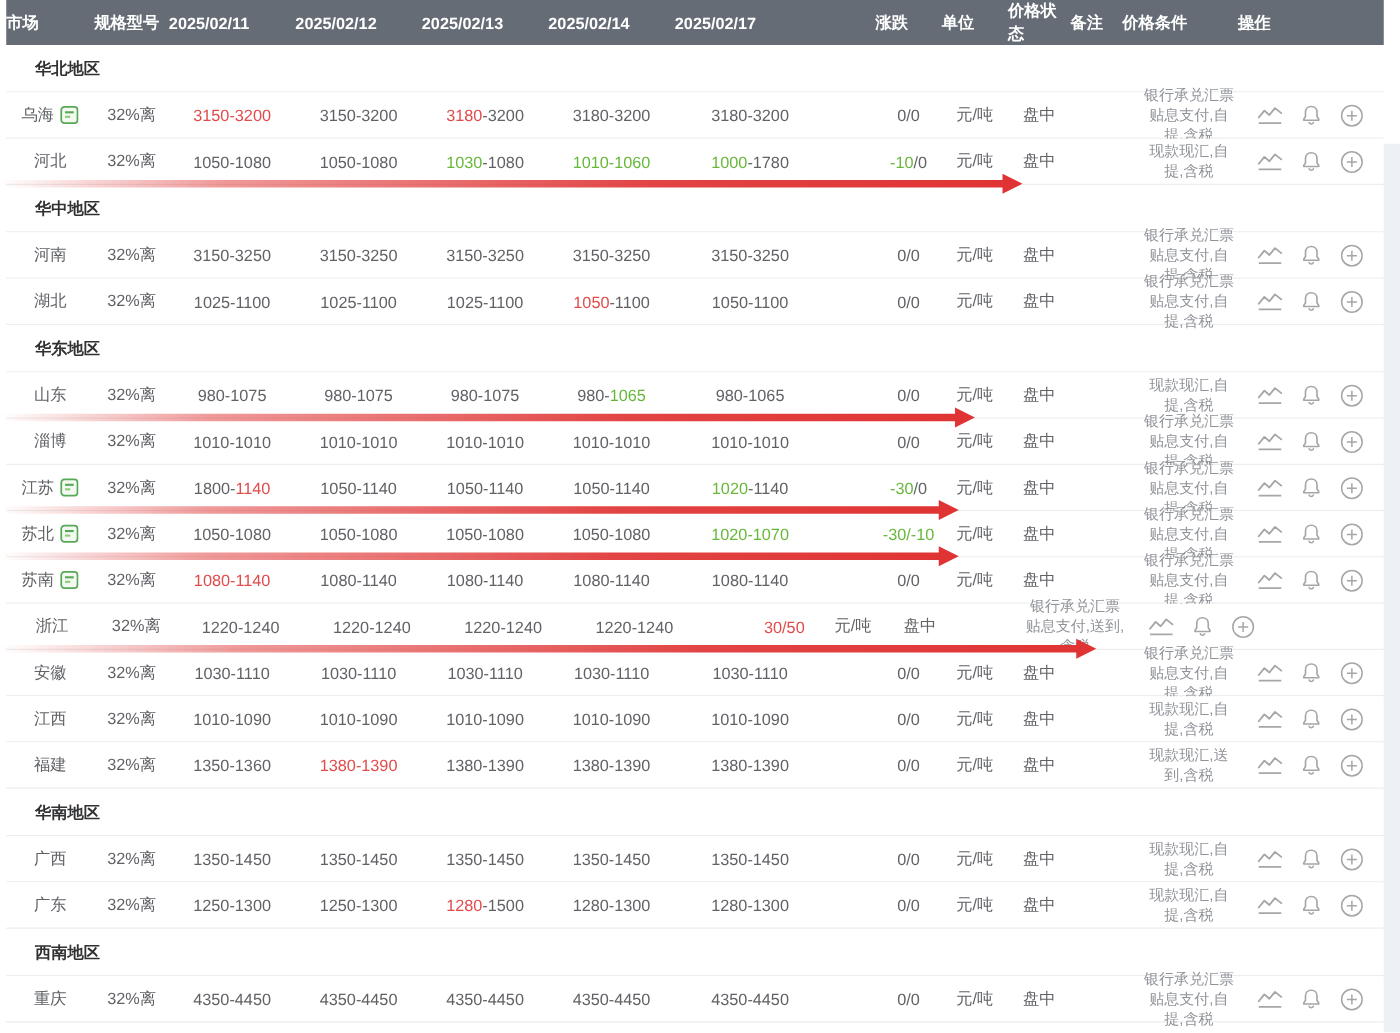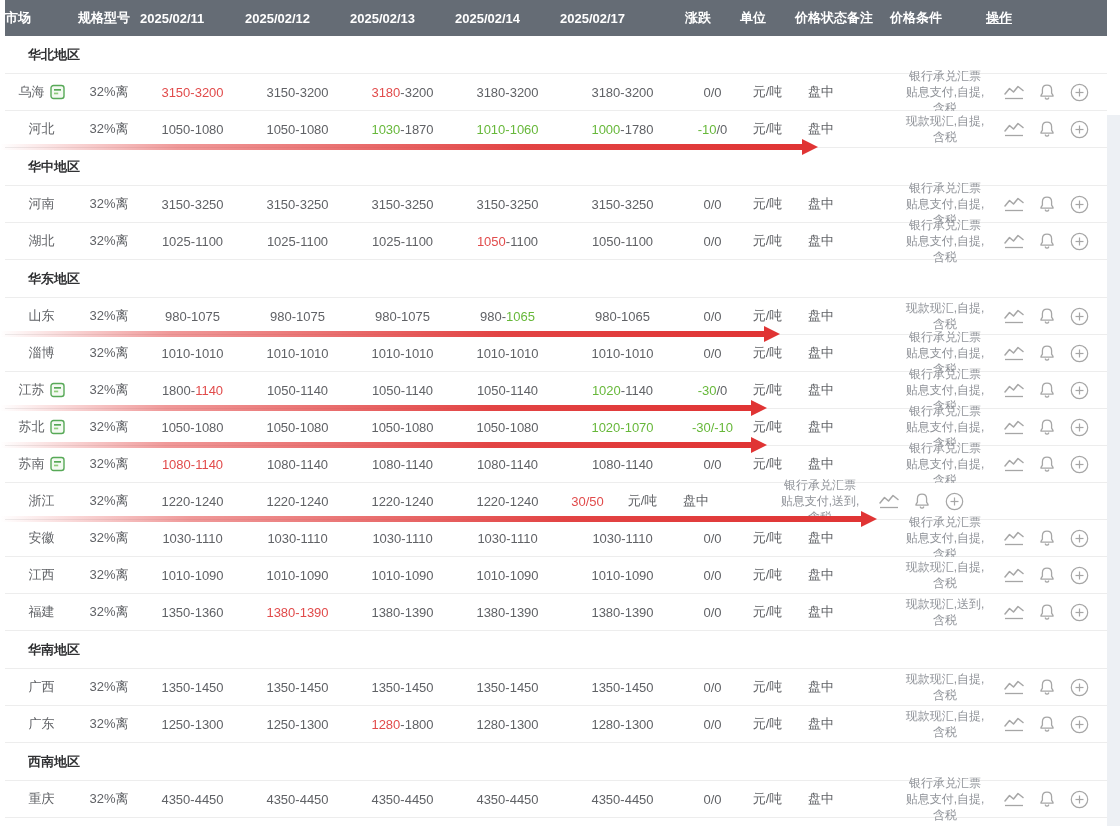--- a/index.html
+++ b/index.html
@@ -7,21 +7,21 @@
   .page { position:relative; width:1120px; height:826px; background:#fff; overflow:hidden; }
 
   .table { position:absolute; left:5px; top:0; width:1102px; }
 
   
   .thead { display:flex; height:36px; background:#656c75; color:#fff; font-size:13px; font-weight:bold; align-items:center; }
   .hcell { }
 
   
   .c-mkt{width:73px;} .c-spec{width:62px;} .c-d{width:105px;} .c-d17{width:125px;}
-  .c-chg{width:55px;} .c-unit{width:55px;} .c-status{width:52px;} .c-note{width:43px;}
+  .c-chg{width:55px;margin-left:40px;} .c-unit{width:55px;} .c-status{width:52px;} .c-note{width:43px;}
   .c-cond{width:96px;} .c-ops{width:121px;text-decoration:underline;}
 
   
   .region-row { display:flex; align-items:center; height:38px; padding-left:23px;
     font-size:13px; font-weight:bold; color:#303133; border-bottom:1px solid #ededed; background:#fff; }
 
   
   .data-row { position:relative; display:flex; align-items:stretch; height:37px;
     border-bottom:1px solid #ededed; font-size:13px; color:#606266; background:#fff; }
   .cell { display:flex; align-items:center; justify-content:center; text-align:center; }
@@ -142,21 +142,21 @@
             <span>32%离</span>
           </div>
           <div class="cell c-d">
             <span class="seg-n">1050-1080</span>
           </div>
           <div class="cell c-d">
             <span class="seg-n">1050-1080</span>
           </div>
           <div class="cell c-d">
             <span class="seg-g">1030</span>
-            <span class="seg-n">-1870</span>
+            <span class="seg-n">-1080</span>
           </div>
           <div class="cell c-d">
             <span class="seg-g">1010-1060</span>
           </div>
           <div class="cell c-d17">
             <span class="seg-g">1000</span>
             <span class="seg-n">-1780</span>
           </div>
           <div class="cell c-chg">
             <span class="seg-g">-10</span>
@@ -964,21 +964,21 @@
             <span>32%离</span>
           </div>
           <div class="cell c-d">
             <span class="seg-n">1250-1300</span>
           </div>
           <div class="cell c-d">
             <span class="seg-n">1250-1300</span>
           </div>
           <div class="cell c-d">
             <span class="seg-r">1280</span>
-            <span class="seg-n">-1800</span>
+            <span class="seg-n">-1500</span>
           </div>
           <div class="cell c-d">
             <span class="seg-n">1280-1300</span>
           </div>
           <div class="cell c-d17">
             <span class="seg-n">1280-1300</span>
           </div>
           <div class="cell c-chg">
             <span class="seg-n">0/0</span>
           </div>

